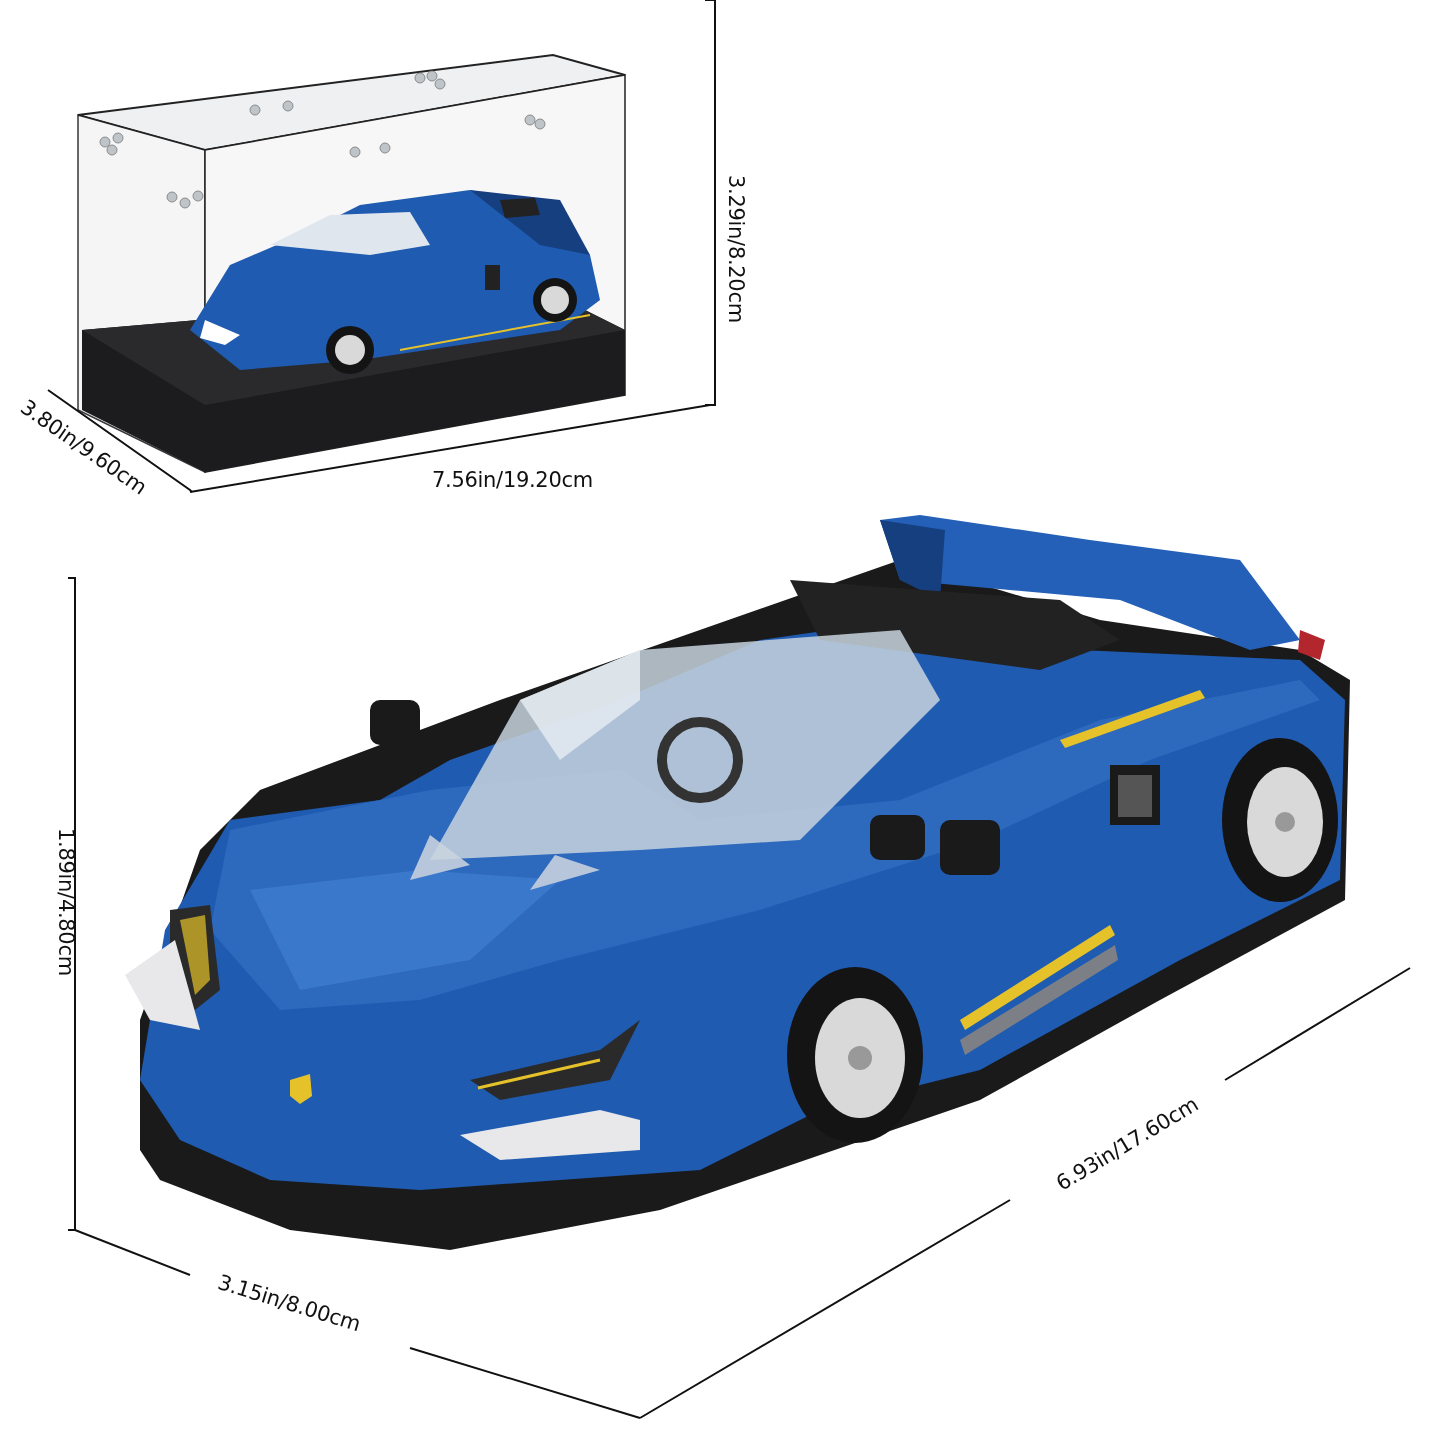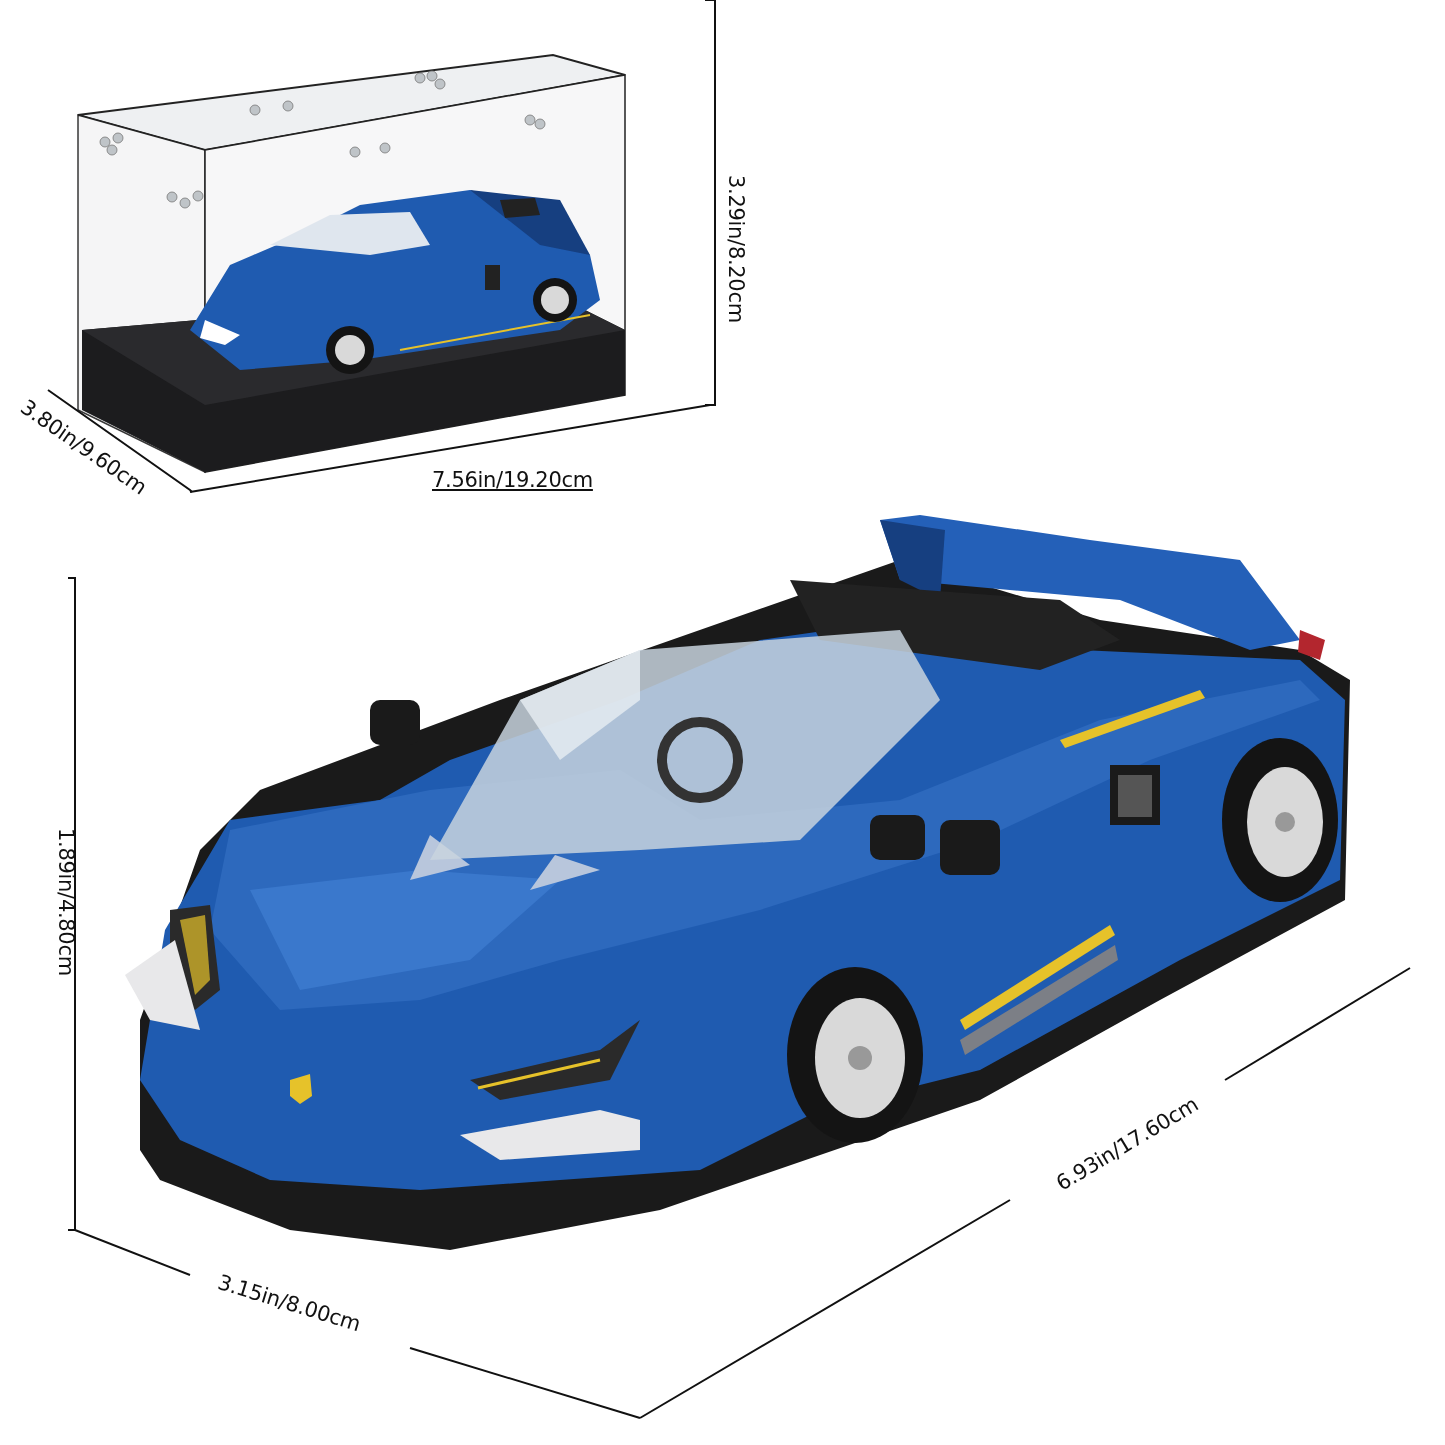--- a/index.html
+++ b/index.html
@@ -127,20 +127,20 @@
       <line x1="410" y1="1348" x2="640" y2="1418"></line>
       <line x1="640" y1="1418" x2="1010" y2="1200"></line>
       <line x1="1225" y1="1080" x2="1410" y2="968"></line>
     </g>
   </svg>
 
   <div class="dim-label" style="left:748px; top:175px; transform:rotate(90deg);">3.29in/8.20cm</div>
 
   <div class="dim-label" style="left:30px; top:395px; transform:rotate(35deg);">3.80in/9.60cm</div>
 
-  <div class="dim-label" style="left:432px; top:468px;text-decoration:underline;">7.56in/19.20cm</div>
+  <div class="dim-label" style="left:432px; top:468px;">7.56in/19.20cm</div>
 
   <div class="dim-label" style="left:78px; top:828px; transform:rotate(90deg);">1.89in/4.80cm</div>
 
   <div class="dim-label" style="left:222px; top:1270px; transform:rotate(17deg);">3.15in/8.00cm</div>
 
   <div class="dim-label" style="left:1052px; top:1175px; transform:rotate(-31deg);">6.93in/17.60cm</div>
 </div>
 
 </body></html>

